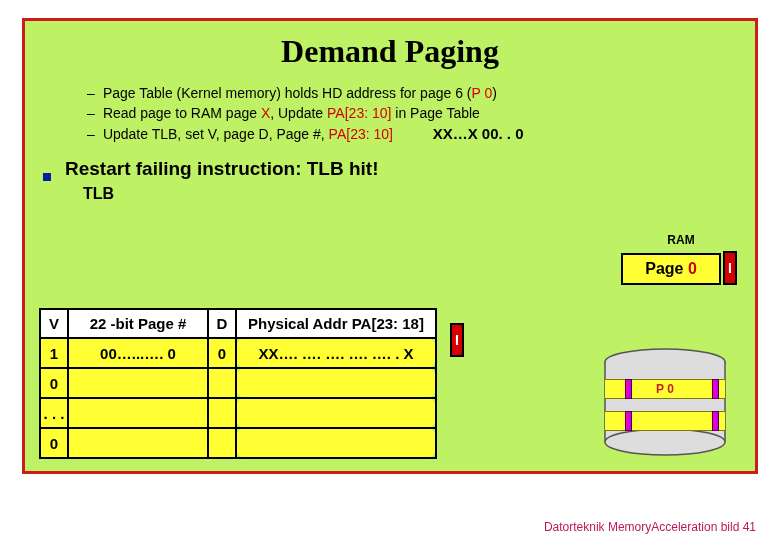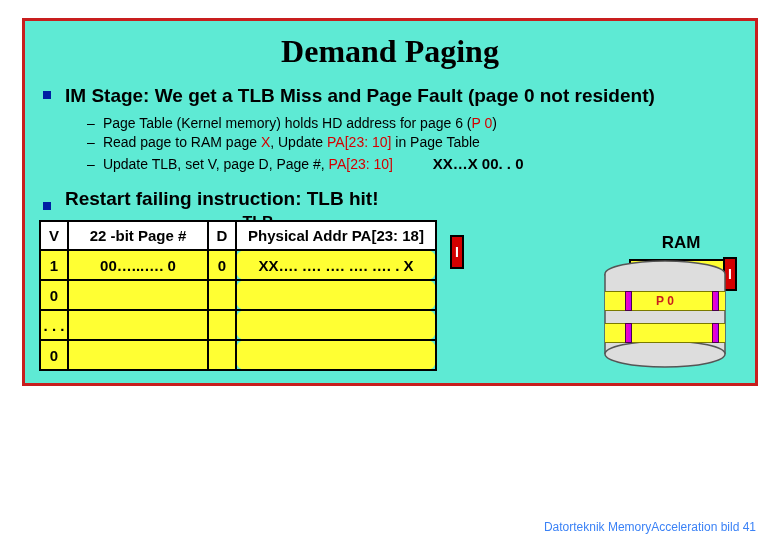--- a/index.html
+++ b/index.html
@@ -8,23 +8,23 @@
     height: 540px;
     font-family: Arial, Helvetica, sans-serif;
     background: #fff;
     position: relative;
   }
   .slide {
     position: absolute;
     left: 22px;
     top: 18px;
     width: 736px;
-    height: 368px;
+    height: 456px;
     border: 3px solid #c81e1e;
-    background: #5eead4;
+    background: #bef264;
     padding: 10px 18px 8px 18px;
   }
   .title {
     font-family: "Times New Roman", Times, serif;
     font-size: 32px;
     font-weight: bold;
     text-align: center;
     margin-top: 2px;
     margin-bottom: 14px;
   }
@@ -53,21 +53,20 @@
   .sub-row {
     font-size: 14px;
     line-height: 1.4;
     color: #000;
   }
   .sub-row .dash { display: inline-block; width: 12px; }
   .red { color: #d40000; }
   .tlb-label {
     font-size: 16px;
     font-weight: bold;
-    text-align: center;
     width: 350px;
     margin-left: 40px;
     margin-top: 4px;
   }
   
   .tlb {
     position: absolute;
     left: 14px;
     bottom: 12px;
     border-collapse: collapse;
@@ -106,35 +105,35 @@
     line-height: 30px;
   }
   
   .ram-wrap {
     position: absolute;
     right: 14px;
     top: 212px;
     width: 120px;
   }
   .ram-label {
-    font-size: 17px;
+    font-size: 12px;
     font-weight: bold;
     text-align: center;
     margin-bottom: 6px;
   }
   .ram-box {
     width: 100px;
     height: 32px;
     border: 2px solid #000;
     background: #ffff33;
     font-size: 16px;
     font-weight: bold;
     text-align: center;
     line-height: 28px;
-    margin-left: 8px;
+    margin-left: 0;
   }
   
   .disk {
     position: absolute;
     right: 26px;
     bottom: 14px;
     width: 128px;
     height: 110px;
   }
   .disk svg { position: absolute; left: 0; top: 0; }
@@ -156,34 +155,30 @@
     position: absolute;
     width: 7px;
     background: linear-gradient(90deg,#ff00b7,#b800ff);
     border: 1px solid #4a004a;
   }
   .footer {
     position: absolute;
     right: 24px;
     bottom: 6px;
     font-size: 12px;
-    color: #3b82f6;
+    color: #be185d;
   }
 </style>
 </head>
 <body>
 
 <div class="slide">
 
   <div class="title">Demand Paging</div>
 
-  <div class="bullet-row">
-    <div class="bullet-sq"></div>
-    <div class="b1-text">IM Stage: We get a TLB Miss and Page Fault (page 0 not resident)</div>
-  </div>
 
   <div class="subs">
     <div class="sub-row">
       <span class="dash">–</span>
       <span>Page Table (Kernel memory) holds HD address for page 6 (</span><span class="red">P 0</span><span>)</span>
     </div>
     <div class="sub-row">
       <span class="dash">–</span>
       <span>Read page to RAM page </span><span class="red">X</span><span>, Update </span><span class="red">PA[23: 10]</span><span> in Page Table</span>
     </div>

